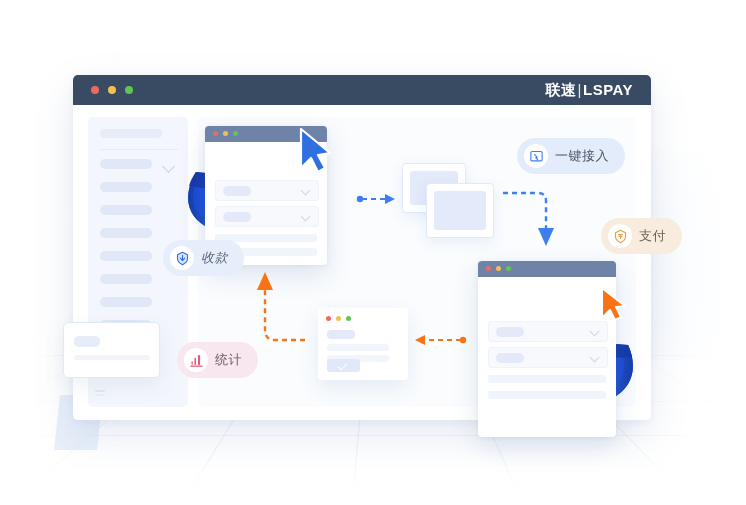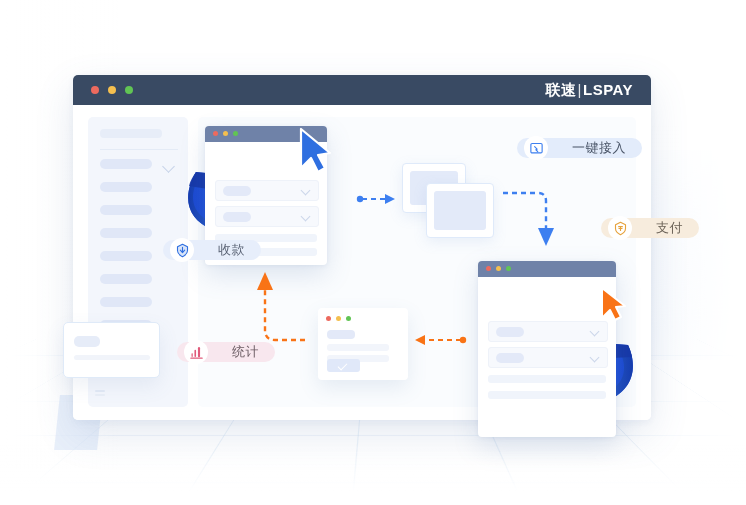--- a/index.html
+++ b/index.html
@@ -118,30 +118,30 @@
   .fc-pill{position:absolute;left:10px;top:13px;width:26px;height:11px;
     background:#e6ecf8;border-radius:5px;}
   .fc-line{position:absolute;left:10px;top:32px;width:76px;height:5px;
     background:#f1f4fa;border-radius:3px;}
   .fc-mark{position:absolute;left:95px;top:390px;width:10px;height:2px;
     background:#dde5f2;border-radius:1px;}
   .fc-mark2{position:absolute;left:95px;top:394px;width:10px;height:2px;
     background:#e6ecf5;border-radius:1px;}
 
   
-  .badge{position:absolute;display:flex;align-items:center;gap:24px;
-    height:20px;padding:0 16px 0 7px;border-radius:18px;}
+  .badge{position:absolute;display:flex;align-items:center;gap:7px;
+    height:36px;padding:0 16px 0 7px;border-radius:18px;}
   .badge .bi{width:24px;height:24px;border-radius:50%;background:#ffffff;
     display:flex;align-items:center;justify-content:center;}
   .badge .bt{font-size:13px;color:#5b6476;letter-spacing:.5px;white-space:nowrap;}
   #badgeOneClick{left:517px;top:138px;background:#e3ecfb;}
   #badgeOneClick .bt{color:#4a5568;}
   #badgePay{left:601px;top:218px;background:#f7ecdd;}
   #badgePay .bt{color:#6b6257;}
-  #badgeCollect{left:163px;top:240px;background:#e7eefb;}
+  #badgeCollect{left:163px;top:240px;background:#e7eefb;font-style:italic;}
   #badgeStats{left:177px;top:342px;background:#f8e7ee;}
   #badgeStats .bt{color:#6b5c63;}
 
   
   .svg-layer{position:absolute;left:0;top:0;width:746px;height:505px;pointer-events:none;}
 </style>
 </head>
 <body>
 
 <div id="stage">

